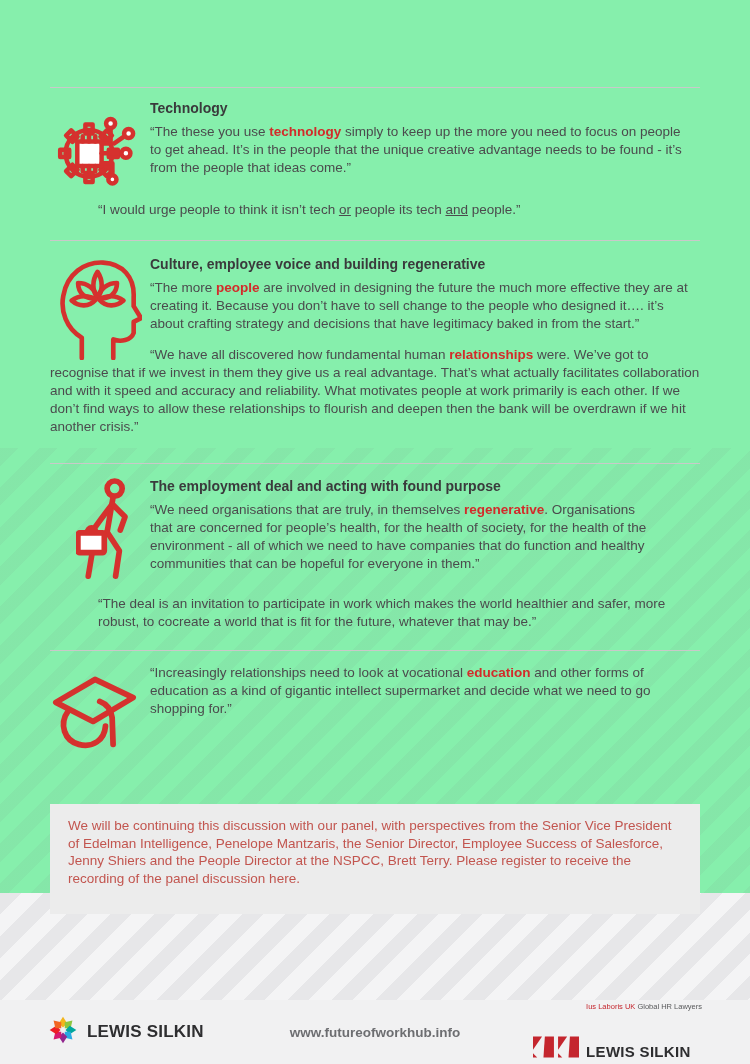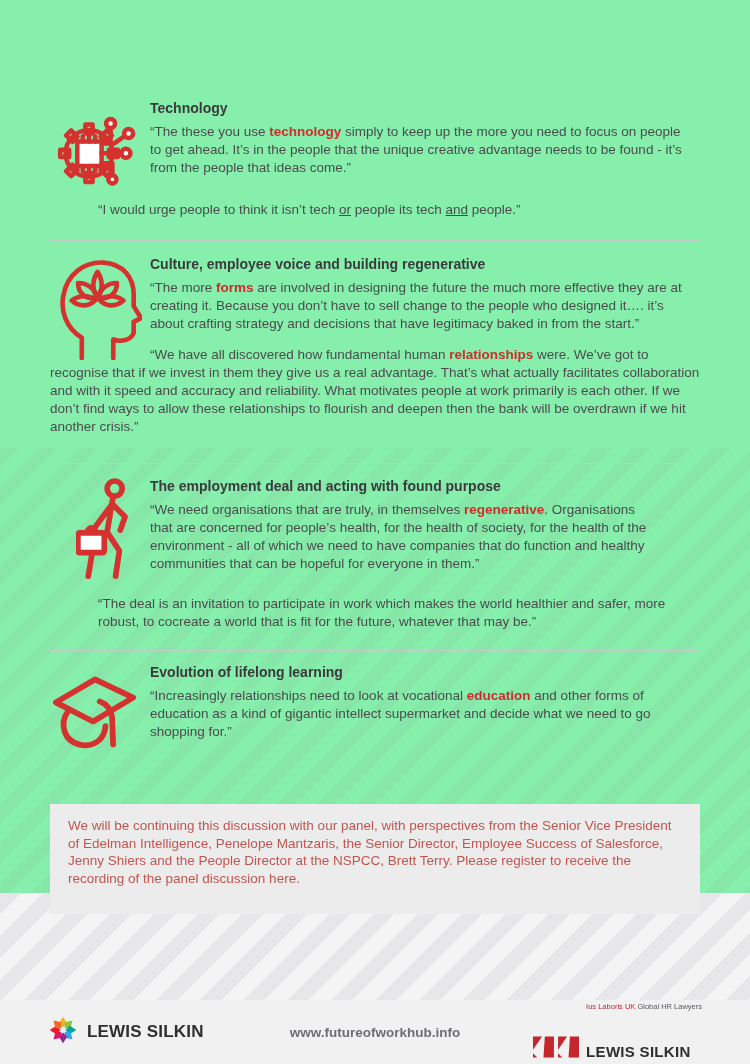--- a/index.html
+++ b/index.html
@@ -111,21 +111,21 @@
             <path d="M47,45 C44,35 36,29 26,29 C26,41 35,47 47,45 Z"></path>
             <path d="M47,45 C50,35 58,29 68,29 C68,41 59,47 47,45 Z"></path>
             <path d="M45,47 C38,55 27,55 19,48 C27,42 38,42 45,47 Z"></path>
             <path d="M49,47 C56,55 67,55 75,48 C67,42 56,42 49,47 Z"></path>
           </g>
         </svg>
       </span>
     </div>
     <div class="text-col">
       <h2>Culture, employee voice and building regenerative</h2>
-      <p class="quote" style="max-width:545px"><span>“The more </span><span class="hl">forms</span><span> are involved in designing the future the much more effective they are at creating it. Because you don’t have to sell change to the people who designed it…. it’s about crafting strategy and decisions that have legitimacy baked in from the start.”</span></p>
+      <p class="quote" style="max-width:545px"><span>“The more </span><span class="hl">people</span><span> are involved in designing the future the much more effective they are at creating it. Because you don’t have to sell change to the people who designed it…. it’s about crafting strategy and decisions that have legitimacy baked in from the start.”</span></p>
     </div>
   </div>
 
   <p class="para-wide" style="top:346px"><span>“We have all discovered how fundamental human </span><span class="hl">relationships</span><span> were. We’ve got to recognise that if we invest in them they give us a real advantage. That’s what actually facilitates collaboration and with it speed and accuracy and reliability. What motivates people at work primarily is each other. If we don’t find ways to allow these relationships to flourish and deepen then the bank will be overdrawn if we hit another crisis.”</span></p>
 
   <div class="divider" style="top:463px"></div>
 
   <div class="layer section" style="top:478px">
     <div class="icon-col">
       <span>
@@ -159,21 +159,20 @@
         <svg class="redicon" width="88" height="84" viewBox="0 0 92 88" style="margin-top:4px">
           <g fill="none" stroke="#d5312e" stroke-width="6" stroke-linecap="round" stroke-linejoin="round">
             <path d="M6,36 L47,12 L87,31 L45,56 Z"></path>
             <path d="M19,45 C9,59 15,76 30,80 C45,84 57,75 58,61"></path>
             <path d="M52,35 C60,38 64,44 65,52 L66,80"></path>
           </g>
         </svg>
       </span>
     </div>
     <div class="text-col">
-      <h2>Evolution of lifelong learning</h2>
       <p class="quote" style="max-width:520px"><span>“Increasingly relationships need to look at vocational </span><span class="hl">education</span><span> and other forms of education as a kind of gigantic intellect supermarket and decide what we need to go shopping for.”</span></p>
     </div>
   </div>
 
   <div class="panel-box">
     <p>We will be continuing this discussion with our panel, with perspectives from the Senior Vice President of Edelman Intelligence, Penelope Mantzaris, the Senior Director, Employee Success of Salesforce, Jenny Shiers and the People Director at the NSPCC, Brett Terry. Please register to receive the recording of the panel discussion here.</p>
   </div>
 
   <div class="footer">
     <div class="footer-url">www.futureofworkhub.info</div>

